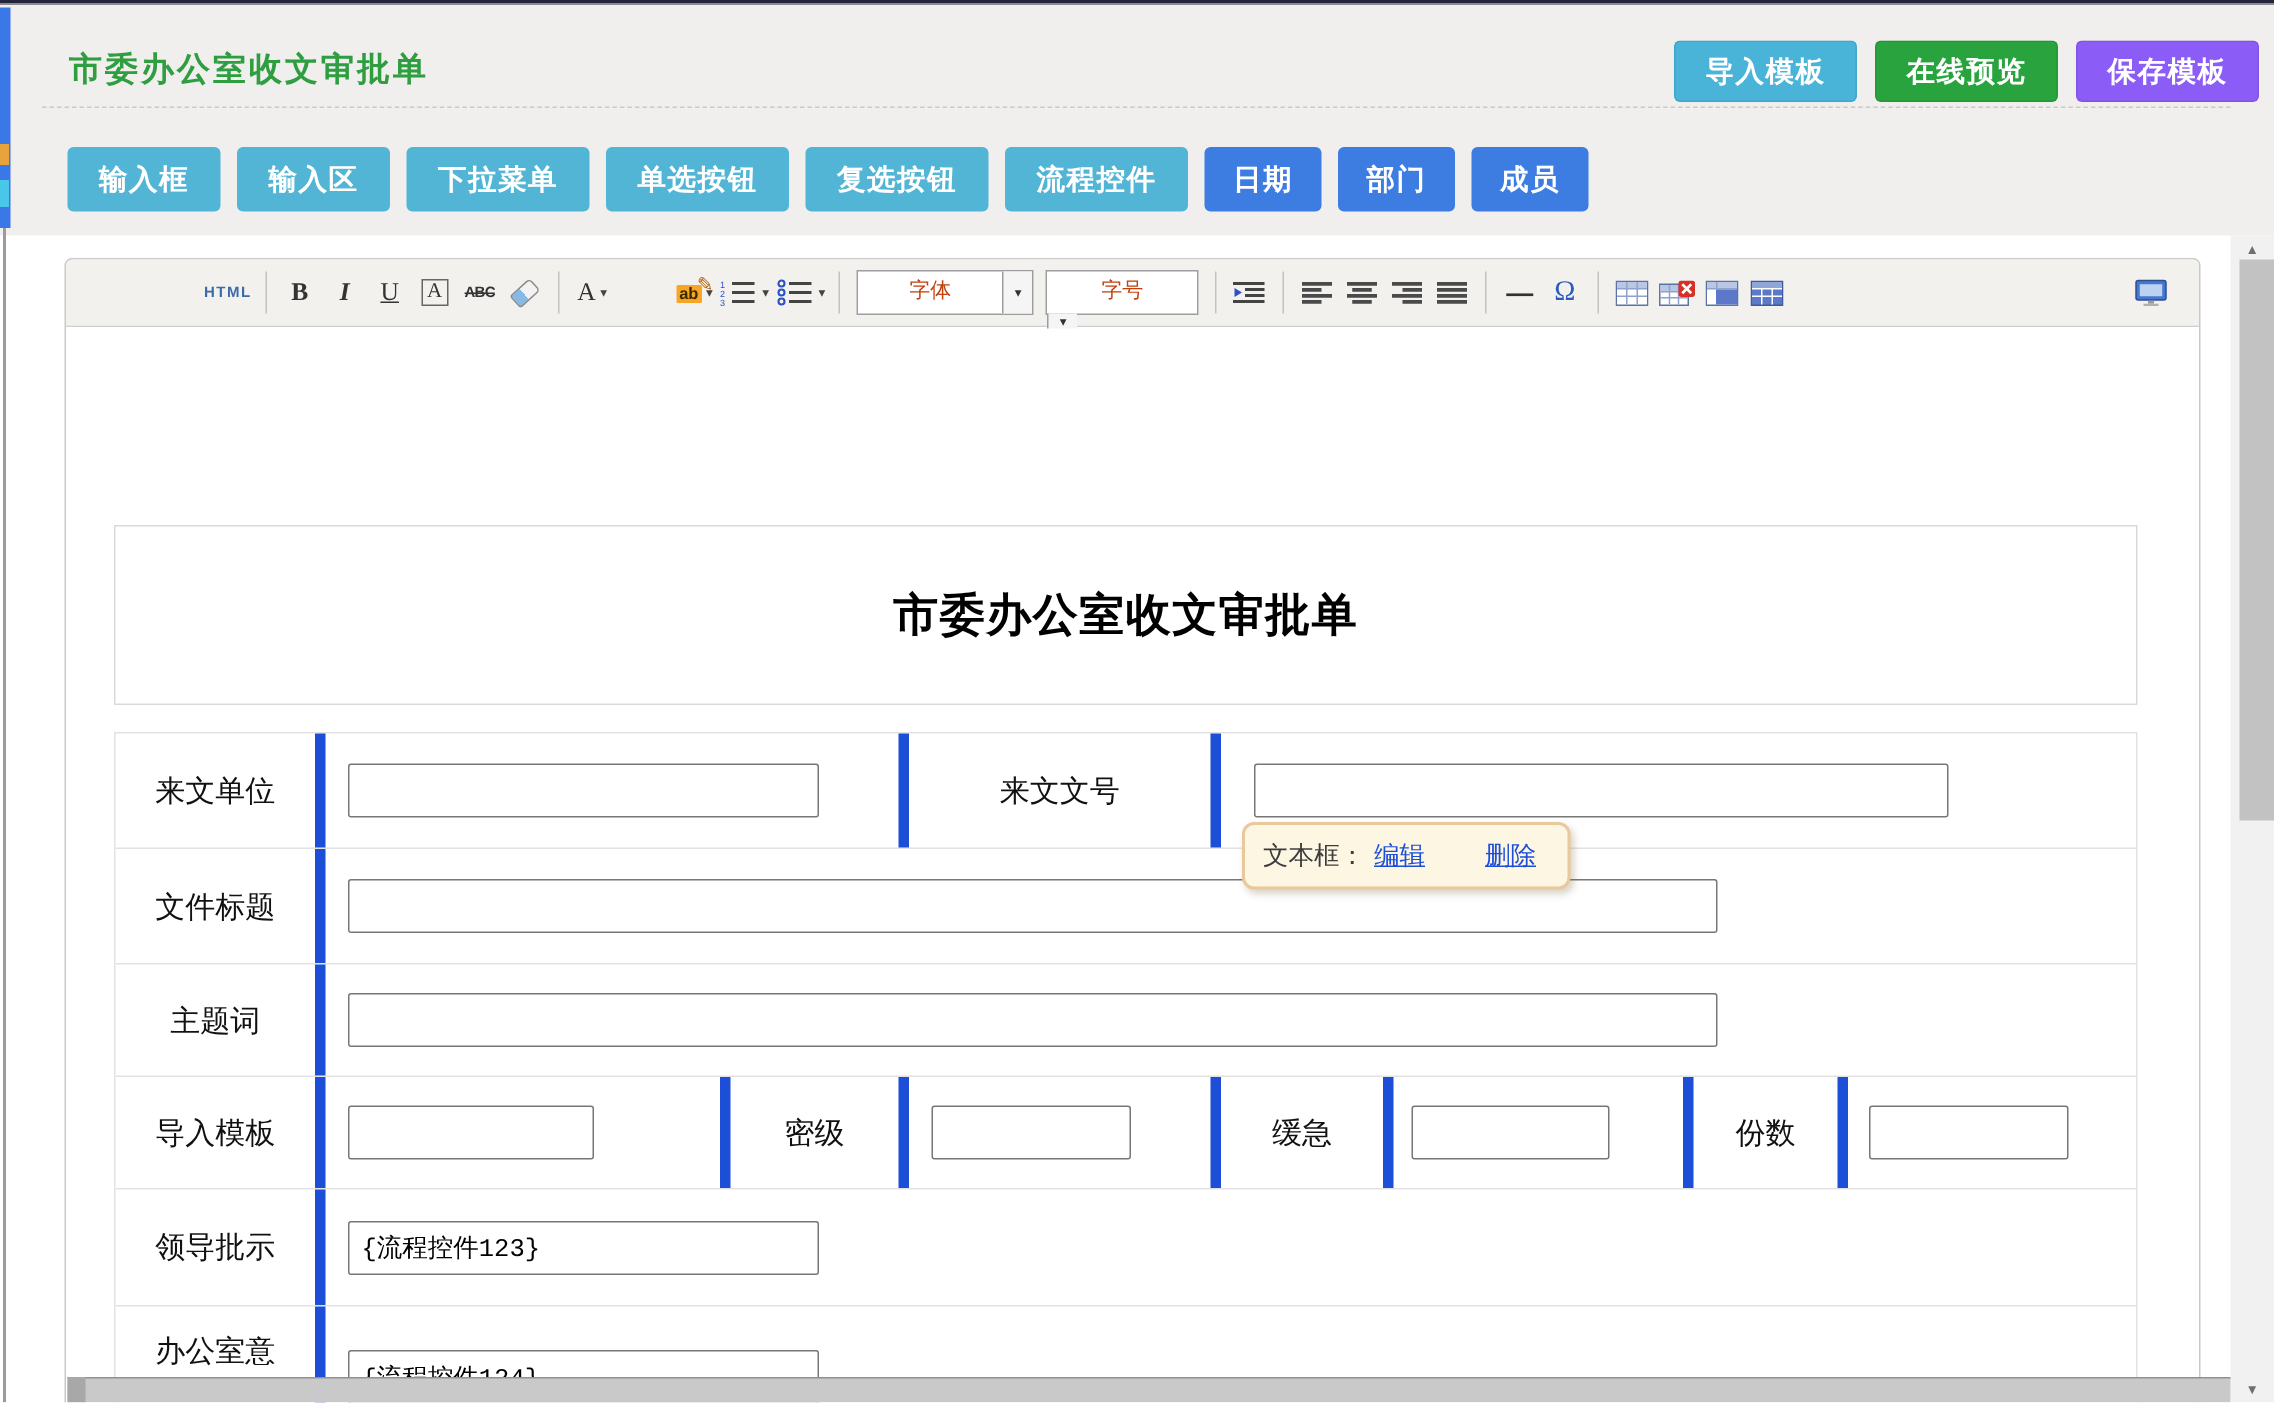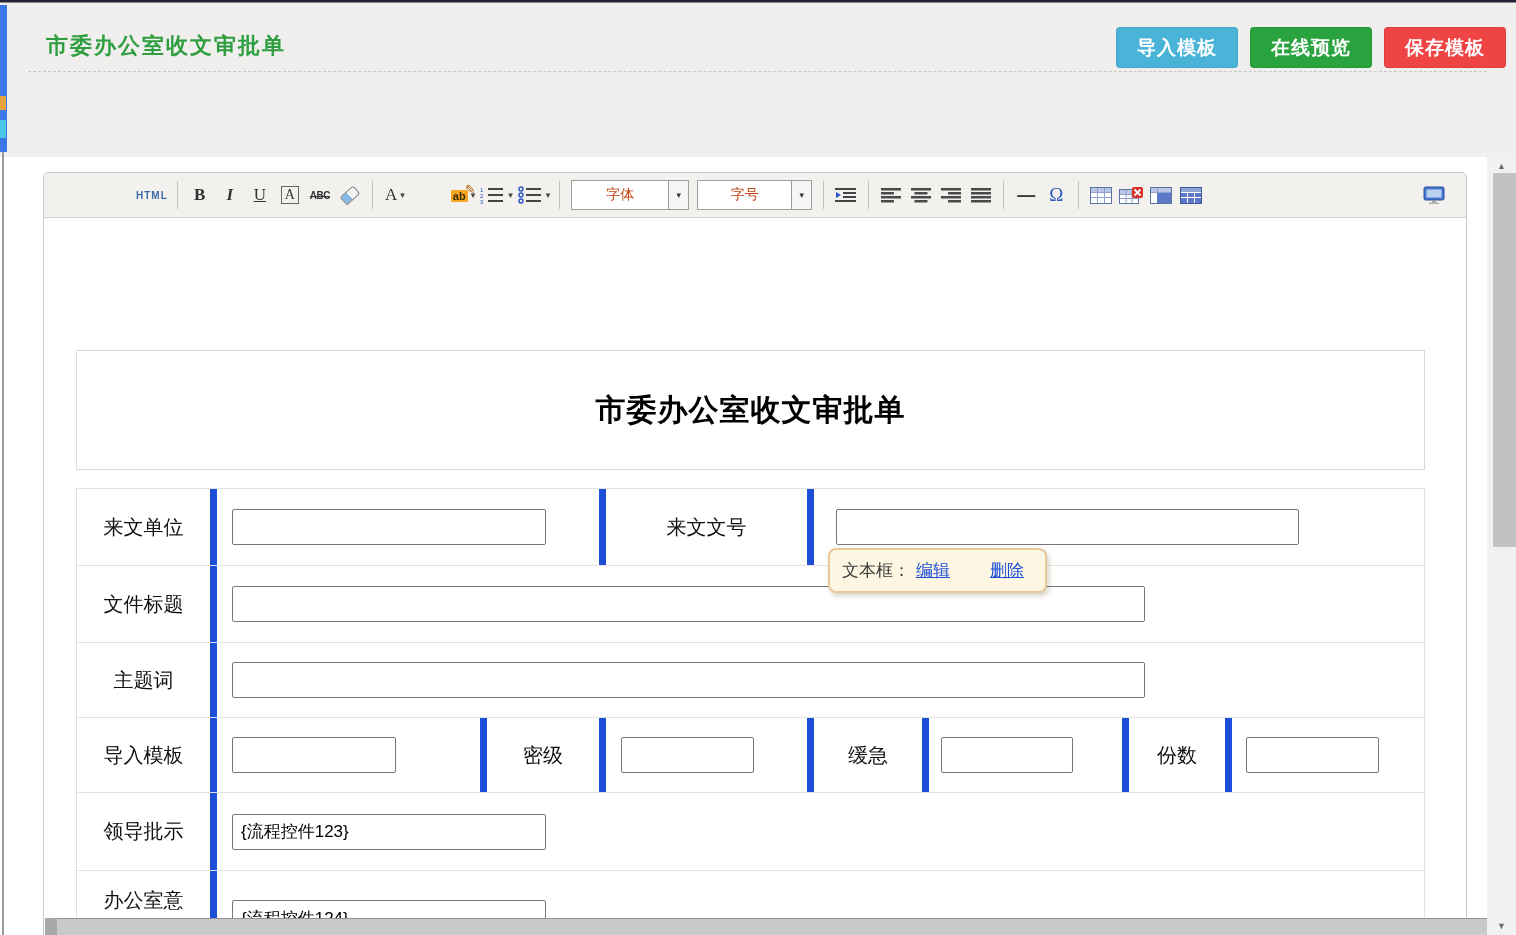--- a/index.html
+++ b/index.html
@@ -17,21 +17,21 @@
   .bottom-bar::before { content:""; position:absolute; left:0; top:-1px; width:12px; height:17px; background:#a8a8a8; }
 
   
   .header { position:absolute; left:0; top:3px; width:1516px; height:154px; background:#f0efed; }
   .page-title { position:absolute; left:46px; top:28px; font-family:"Liberation Serif", serif; font-weight:700; font-size:22px; letter-spacing:2px; color:#2f9e41; }
   .dashed { position:absolute; left:28px; top:68px; width:1459px; border-top:1px dashed #c9c9c9; }
   .header-actions { position:absolute; left:1116px; top:24px; display:flex; gap:12px;align-items:center; }
   .act-btn { height:41px; display:flex; align-items:center; justify-content:center; padding:0 20px; border-radius:4px; color:#fff; font-family:"Liberation Serif", serif; font-weight:700; font-size:19px; letter-spacing:1px; cursor:pointer; border:1px solid rgba(0,0,0,.08); }
   .act-import { background:#49b3d8; }
   .act-preview { background:#28a33e; }
-  .act-save { background:#ef4444; }
+  .act-save { background:#8b5cf6; }
 
   .widget-row { position:absolute; left:45px; top:95px; display:flex; gap:11px; }
   .wbtn { height:43px; display:flex; align-items:center; justify-content:center; border-radius:4px; color:#fff; font-family:"Liberation Serif", serif; font-weight:700; font-size:19px; letter-spacing:1px; cursor:pointer; }
   .wbtn.light { background:#52b5d6; padding:0 21px; }
   .wbtn.dark { background:#3d7de2; padding:0 19px; }
 
   
   .editor { position:absolute; left:43px; top:172px; width:1424px; height:800px; background:#fff; border:1px solid #c9c9c9; border-radius:5px 5px 0 0; }
   .toolbar { height:45px; background:#f2f1ee; border-bottom:1px solid #cfcfcf; border-radius:5px 5px 0 0; display:flex; align-items:center; padding:0 0 0 90px; }
   .ti { height:30px; min-width:26px; display:flex; align-items:center; justify-content:center; margin:0 2px; border-radius:3px; cursor:pointer; color:#333; }
@@ -44,40 +44,40 @@
   .t-abox { font-family:"Liberation Serif", serif; font-size:14px; border:1px solid #666; padding:0 3px; line-height:16px; }
   .t-abc { font-size:10px; font-weight:700; text-decoration:line-through; letter-spacing:-0.5px; }
   .eraser { display:block; width:18px; height:11px; border:1px solid #8a8a8a; border-radius:2px 3px 3px 2px; background:linear-gradient(90deg,#86b9e6 0 45%,#f2f2f2 45% 100%); transform:rotate(-42deg); }
   .caret { font-size:9px; color:#444; margin-left:3px; }
   .ab-wrap { position:relative;padding-left:39px; }
   .ab-chip { background:#f6a623; color:#3a2a00; font-size:11px; font-weight:700; padding:0 2px; border-radius:1px; }
   .pencil { position:absolute; right:-8px; top:-4px; font-size:13px; color:#b35c00; }
   .tb-select { height:30px; background:#fff; border:1px solid #9e9e9e; display:flex; margin:0 4px; cursor:pointer; }
   .tb-select .val { flex:1; text-align:center; line-height:28px; font-size:14px; color:#c2410c; font-family:"Liberation Serif", serif; }
   .tb-select .car { width:20px; border-left:1px solid #9e9e9e; background:#f5f5f5; display:flex; align-items:center; justify-content:center; font-size:9px; color:#333; }
-  .sel-font { width:118px; } .sel-size { width:115px; }
+  .sel-font { width:118px; } .sel-size { width:102px;flex-direction:column; }
   .t-hr { font-size:18px; font-weight:700; color:#333; }
   .t-omega { font-family:"Liberation Serif", serif; font-size:19px; color:#2a5bbf; }
   .t-full { margin-left:auto; margin-right:19px; }
 
   
   .doc-title-box { position:absolute; left:32px; top:177px; width:1349px; height:120px; border:1px solid #dadada; display:flex; align-items:center; justify-content:center; }
   .doc-title { font-size:30px; font-weight:700; color:#000; letter-spacing:1px; }
   .doc-table { position:absolute; left:32px; top:315px; width:1349px; border:1px solid #e2e2e2; }
   .dr { display:flex; }
   .dr + .dr { border-top:1px solid #e2e2e2; }
   .dc { display:flex; align-items:center; }
   .dc + .dc { border-left:7px solid #1d4ed8; }
   .dc-label { justify-content:center; font-size:20px; color:#111; }
   .din { height:36px; border:1px solid #777; border-radius:2px; background:#fff; font-size:17px; font-family:inherit; padding:0 8px; color:#000; }
   .r1 { height:76px; } .r2 { height:77px; } .r3 { height:75px; } .r4 { height:75px; } .r5 { height:78px; } .r6 { height:110px; }
   .w133 { width:133px; flex:none; } .w389 { width:389px; flex:none; } .w208 { width:208px; flex:none; }
   .w270 { width:270px; flex:none; } .w119 { width:119px; flex:none; } .w115 { width:115px; flex:none; }
   .w200 { width:200px; flex:none; } .w103 { width:103px; flex:none; }
-  .grow { flex:1; }
+  .grow { flex:1;font-family:Liberation Mono, monospace; }
   .r6 .dc-label { align-items:flex-start; padding-top:16px; }
   .r6 .dc-input { align-items:flex-start; }
   .r6 .din { margin-top:29px; }
 
   
   .tooltip { position:absolute; left:828px; top:548px; width:219px; height:45px; background:#fcf6e3; border:2px solid #e9c89c; border-radius:8px; box-shadow:2px 3px 5px rgba(120,100,60,.28); display:flex; align-items:center; padding-left:12px; z-index:20; font-family:"Liberation Serif", serif; font-size:17px; color:#3c3c3c; }
   .tooltip a { color:#1d4ed8; text-decoration:underline; cursor:pointer; }
   .tt-edit { margin-left:6px; }
   .tt-del { margin-left:40px; }
 
@@ -92,20 +92,31 @@
 
 <div class="screen">
 
   <div class="header">
     <div class="page-title">市委办公室收文审批单</div>
     <div class="dashed"></div>
     <div class="header-actions">
       <div class="act-btn act-import">导入模板</div>
       <div class="act-btn act-preview">在线预览</div>
       <div class="act-btn act-save">保存模板</div>
+    </div>
+    <div class="widget-row">
+      <div class="wbtn light">输入框</div>
+      <div class="wbtn light">输入区</div>
+      <div class="wbtn light">下拉菜单</div>
+      <div class="wbtn light">单选按钮</div>
+      <div class="wbtn light">复选按钮</div>
+      <div class="wbtn light">流程控件</div>
+      <div class="wbtn dark">日期</div>
+      <div class="wbtn dark">部门</div>
+      <div class="wbtn dark">成员</div>
     </div>
   </div>
 
   <div class="editor">
     <div class="toolbar">
       <div class="ti t-html">HTML</div>
       <div class="sep"></div>
       <div class="ti t-serif t-b">B</div>
       <div class="ti t-serif t-i">I</div>
       <div class="ti t-serif t-u">U</div>

